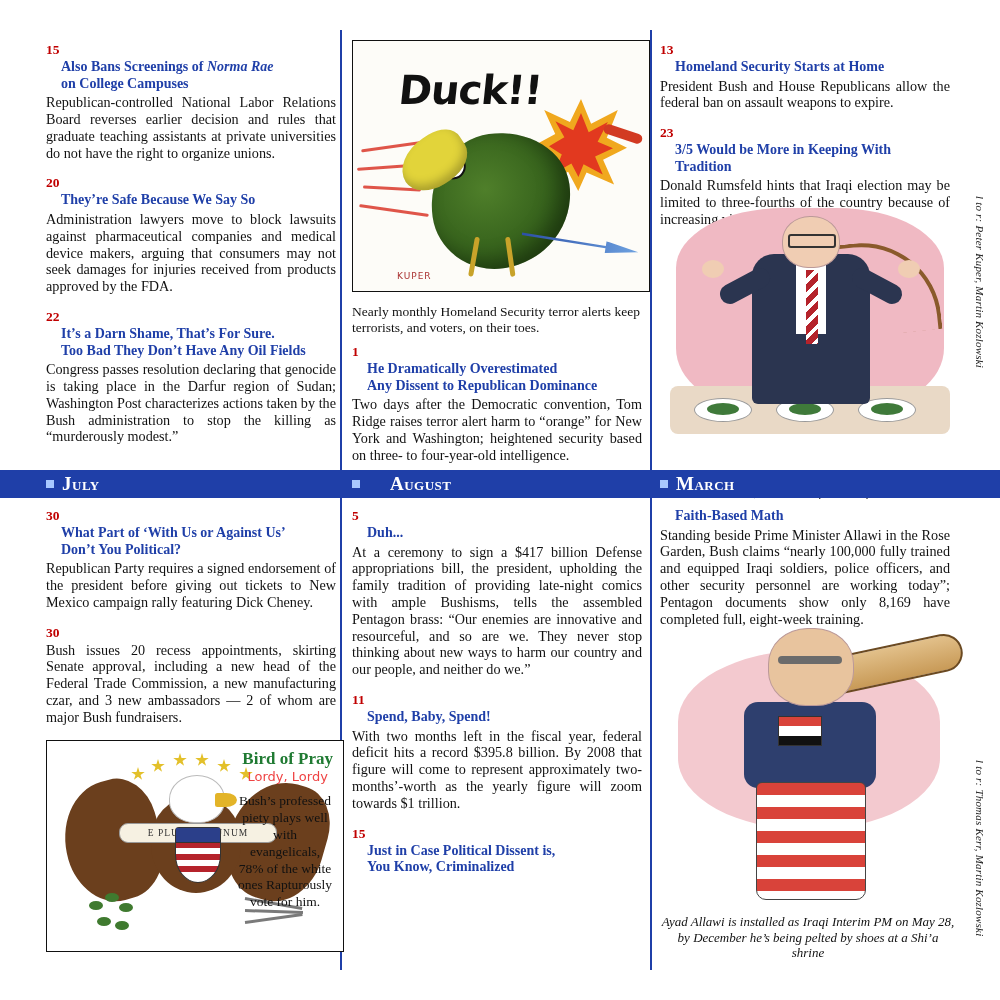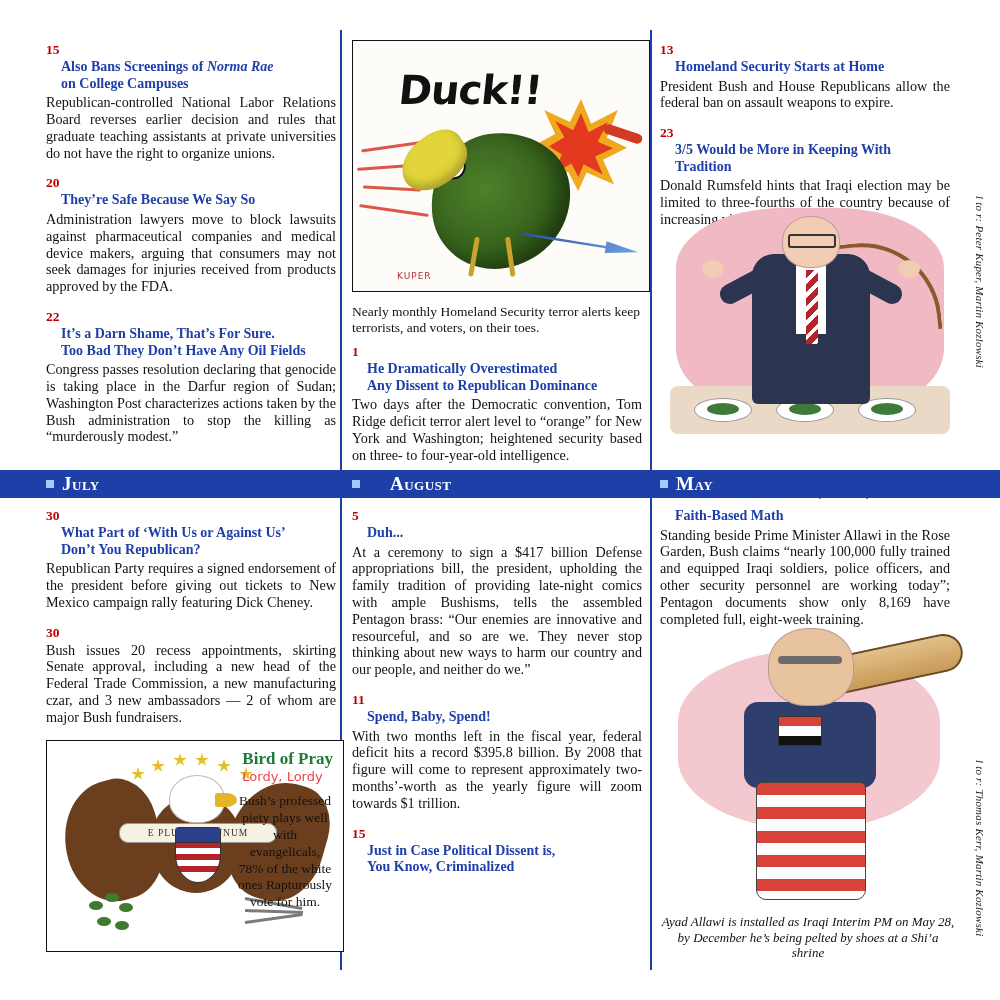--- a/index.html
+++ b/index.html
@@ -175,21 +175,21 @@
   }
   .stars{position:absolute;left:84px;top:12px;width:132px;height:34px;}
   .star{
     position:absolute;width:14px;height:14px;background:#e3c02a;
     clip-path:polygon(50% 0%,61% 35%,98% 35%,68% 57%,79% 91%,50% 70%,21% 91%,32% 57%,2% 35%,39% 35%);
   }
   .olive{position:absolute;left:42px;top:150px;width:60px;height:46px;}
   .arrows{position:absolute;right:34px;top:150px;width:64px;height:46px;}
   .arrowline{position:absolute;width:58px;height:3px;background:#7a7a7a;transform-origin:left;}
   .leafy{position:absolute;width:14px;height:9px;background:#3f7a2f;border-radius:50%;}
-  .birdtext{position:absolute;right:10px;top:8px;text-align:left;}
+  .birdtext{position:absolute;right:10px;top:8px;text-align:center;}
   .birdtitle{color:#1f7a32;font-weight:bold;font-size:17px;font-family:"Liberation Serif",serif;}
   .birdsub{font-family:"DejaVu Sans",sans-serif;font-size:13px;color:#ef4444;}
   .birdpara{
     position:absolute;right:10px;top:52px;width:96px;text-align:center;
     font-size:13.5px;line-height:1.25;
   }
 
   
   #allawi-panel{position:absolute;left:660px;top:610px;width:296px;height:300px;}
   .abg{position:absolute;left:18px;top:40px;width:262px;height:180px;background:#f3c9cf;border-radius:50%/40%;}
@@ -264,21 +264,21 @@
       <div class="bluearrow"></div>
       <div class="kuper">KUPER</div>
     </div>
   </div>
   <div class="cap" id="duck-cap">Nearly monthly Homeland Security terror alerts keep terrorists, and voters, on their toes.</div>
 
   <div class="col c2" style="top:344px;">
     <div class="item">
       <div class="day">1</div>
       <div class="hl"><span>He Dramatically Overestimated</span><br><span>Any Dissent to Republican Dominance</span></div>
-      <div class="body">Two days after the Democratic convention, Tom Ridge deficit terror alert level to “orange” for New York and Washington; heightened security based on three- to four-year-old intelligence.</div>
+      <div class="body">Two days after the Democratic convention, Tom Ridge raises terror alert harm to “orange” for New York and Washington; heightened security based on three- to four-year-old intelligence.</div>
     </div>
   </div>
 
   <div class="col c3 top">
     <div class="item">
       <div class="day">13</div>
       <div class="hl">Homeland Security Starts at Home</div>
       <div class="body">President Bush and House Republicans allow the federal ban on assault weapons to expire.</div>
     </div>
     <div class="item">
@@ -313,28 +313,28 @@
     <div class="mlabel m1">
         <span class="sq"></span>
         <span>July</span>
       </div>
     <div class="mlabel m2">
         <span class="sq"></span>
         <span>August</span>
       </div>
     <div class="mlabel m3">
         <span class="sq"></span>
-        <span>May</span>
+        <span>March</span>
       </div>
   </div>
 
   <div class="col c1 bot">
     <div class="item">
       <div class="day">30</div>
-      <div class="hl"><span>What Part of ‘With Us or Against Us’</span><br><span>Don’t You Republican?</span></div>
+      <div class="hl"><span>What Part of ‘With Us or Against Us’</span><br><span>Don’t You Political?</span></div>
       <div class="body">Republican Party requires a signed endorsement of the president before giving out tickets to New Mexico campaign rally featuring Dick Cheney.</div>
     </div>
     <div class="item">
       <div class="day">30</div>
       <div class="body">Bush issues 20 recess appointments, skirting Senate approval, including a new head of the Federal Trade Commission, a new manufacturing czar, and 3 new ambassadors — 2 of whom are major Bush fundraisers.</div>
     </div>
   </div>
 
   <div class="cartoon" id="eagle-panel">
     <div class="ebg"></div>

